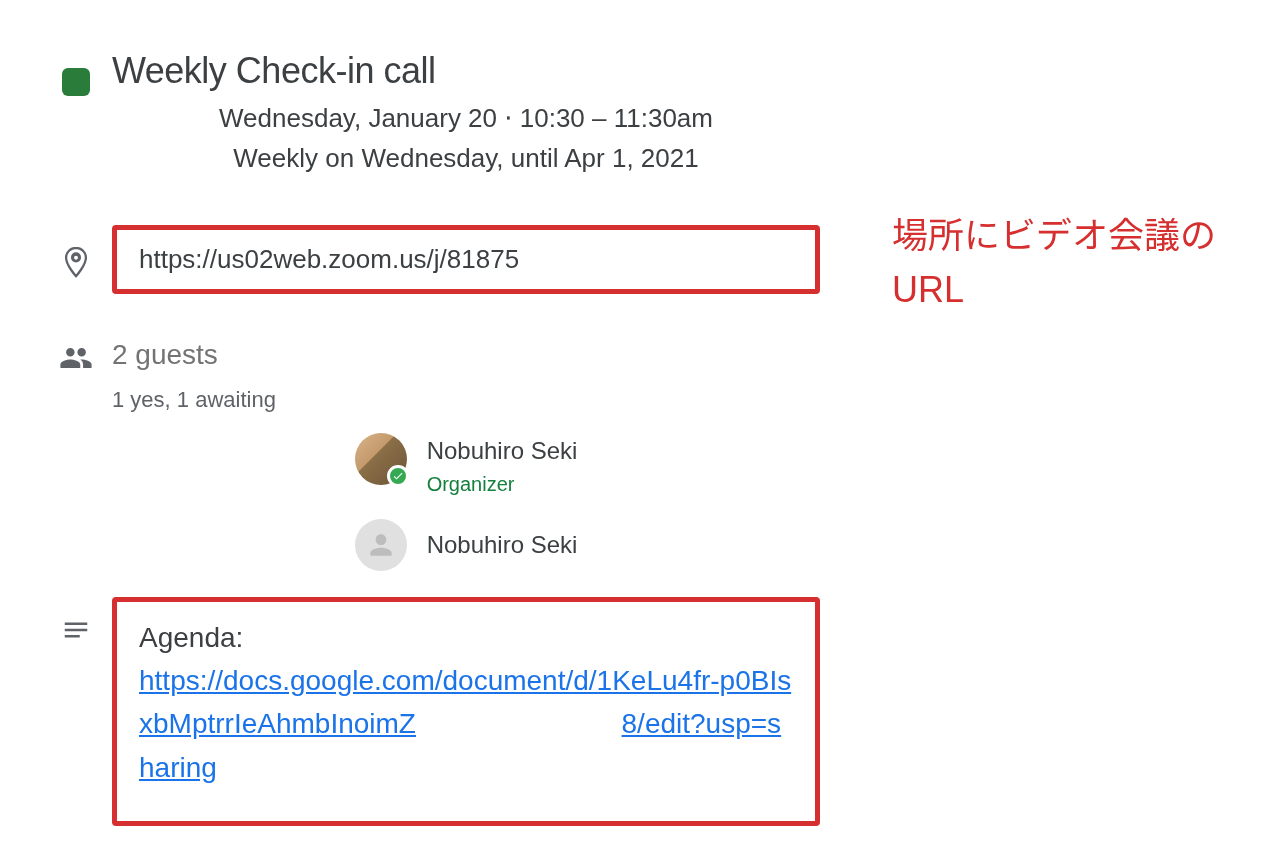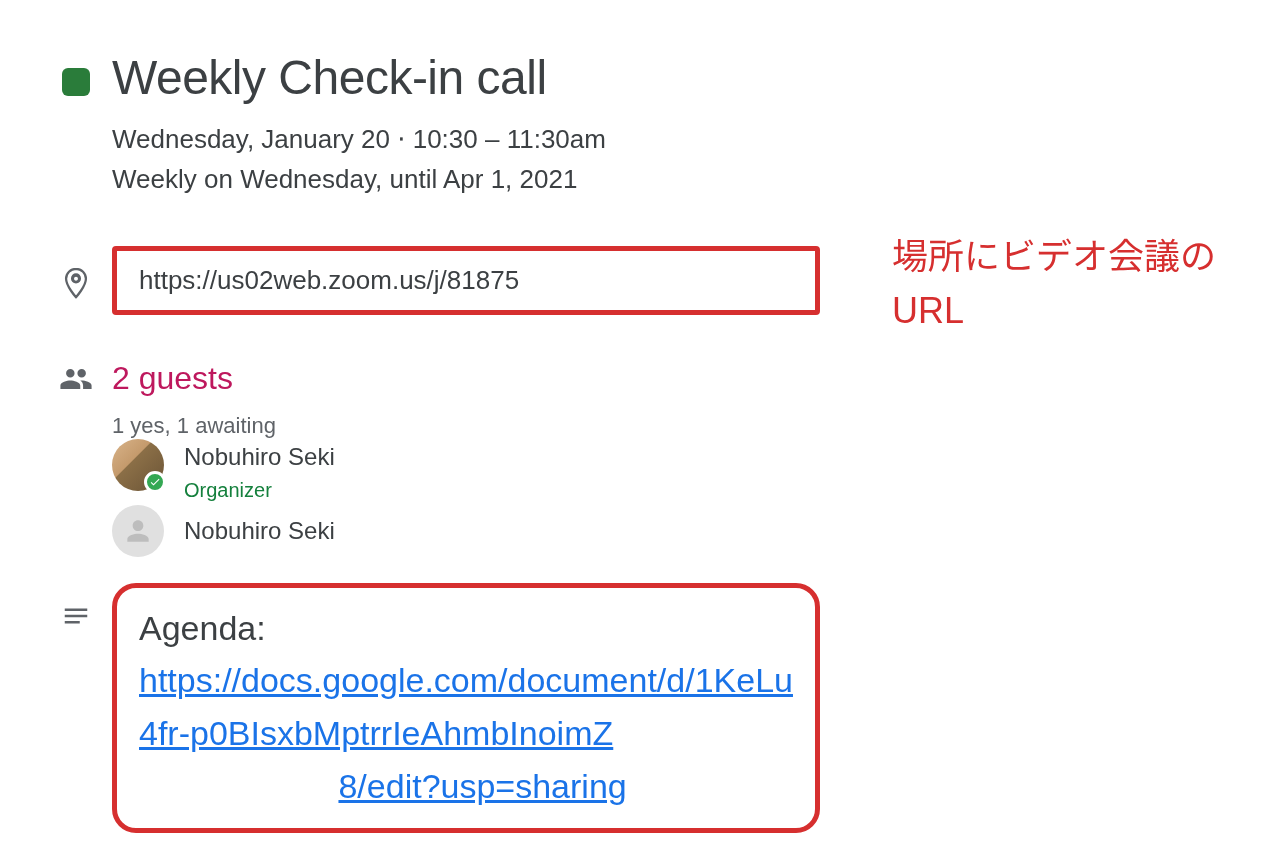--- a/index.html
+++ b/index.html
@@ -36,50 +36,53 @@
     padding-top: 6px;
   }
   .color-square {
     width: 28px;
     height: 28px;
     border-radius: 6px;
     background: #2a7c3a;
     margin-top: 14px;
   }
   .title {
-    font-size: 48px;
+    font-size: 36px;
     font-weight: 400;
     color: #3c4043;
     letter-spacing: -0.5px;
   }
   .subtitle {
     font-size: 26px;
     color: #3c4043;
-    margin-top: 14px;
+    margin-top: 6px;
     line-height: 1.55;
+    text-align: center;
   }
   .highlight-box {
     border: 5px solid #d62f2f;
     border-radius: 4px;
     padding: 14px 22px;
     font-size: 26px;
     color: #3c4043;
   }
   .guests-summary {
-    font-size: 32px;
-    color: #be185d;
+    font-size: 28px;
+    color: #737373;
   }
   .guests-sub {
     font-size: 22px;
     color: #5f6368;
     margin-top: 16px;
   }
   .guest-row {
     display: flex;
     align-items: flex-start;
+    margin-top: 20px;
+    justify-content: center;
   }
   .avatar-wrap {
     position: relative;
     width: 52px;
     flex: 0 0 52px;
     margin-right: 20px;
   }
   .avatar {
     width: 52px;
     height: 52px;
@@ -103,23 +106,23 @@
     background: #34a853;
     border: 3px solid #fff;
     display: flex;
     align-items: center;
     justify-content: center;
   }
   .guest-info { font-size: 24px; color:#3c4043; line-height:1.5; }
   .guest-sub { font-size: 20px; color:#15803d; }
   .desc-box {
     border: 5px solid #d62f2f;
-    border-radius: 24px;
-    padding: 14px 22px 16px 22px;
-    font-size: 34px;
+    border-radius: 4px;
+    padding: 14px 22px 32px 22px;
+    font-size: 28px;
     color: #3c4043;
     line-height: 1.55;
   }
   .desc-link {
     color: #1a73e8;
     text-decoration: underline;
     word-break: break-all;
     margin-top: 23px;
   }
   .icon-svg { fill:#5f6368; }

